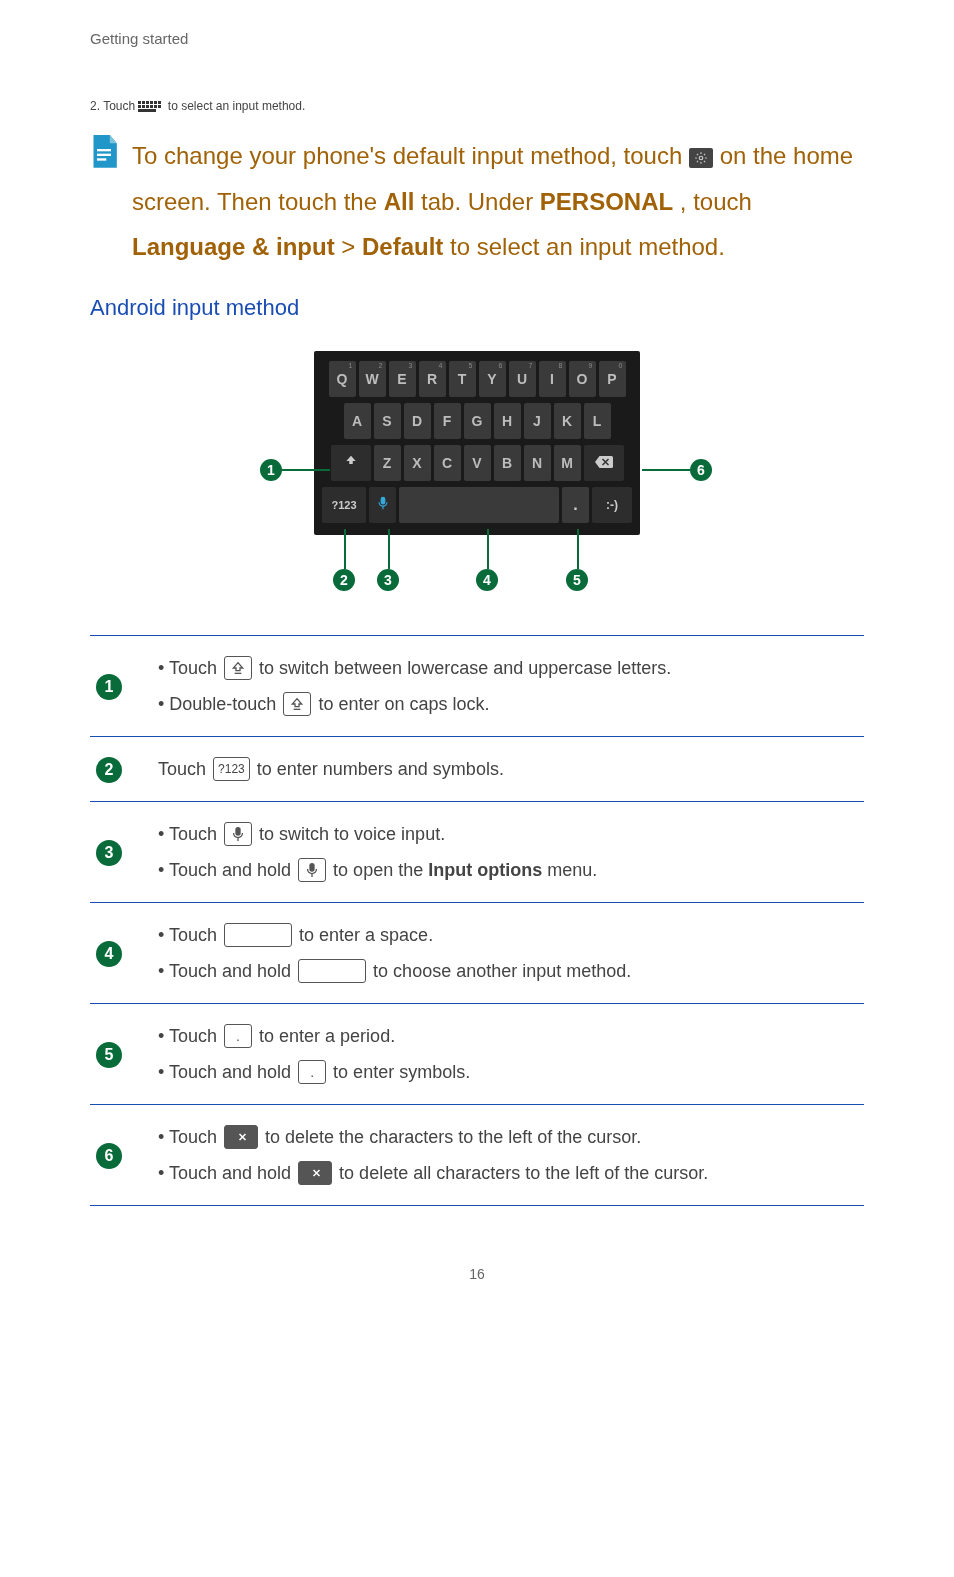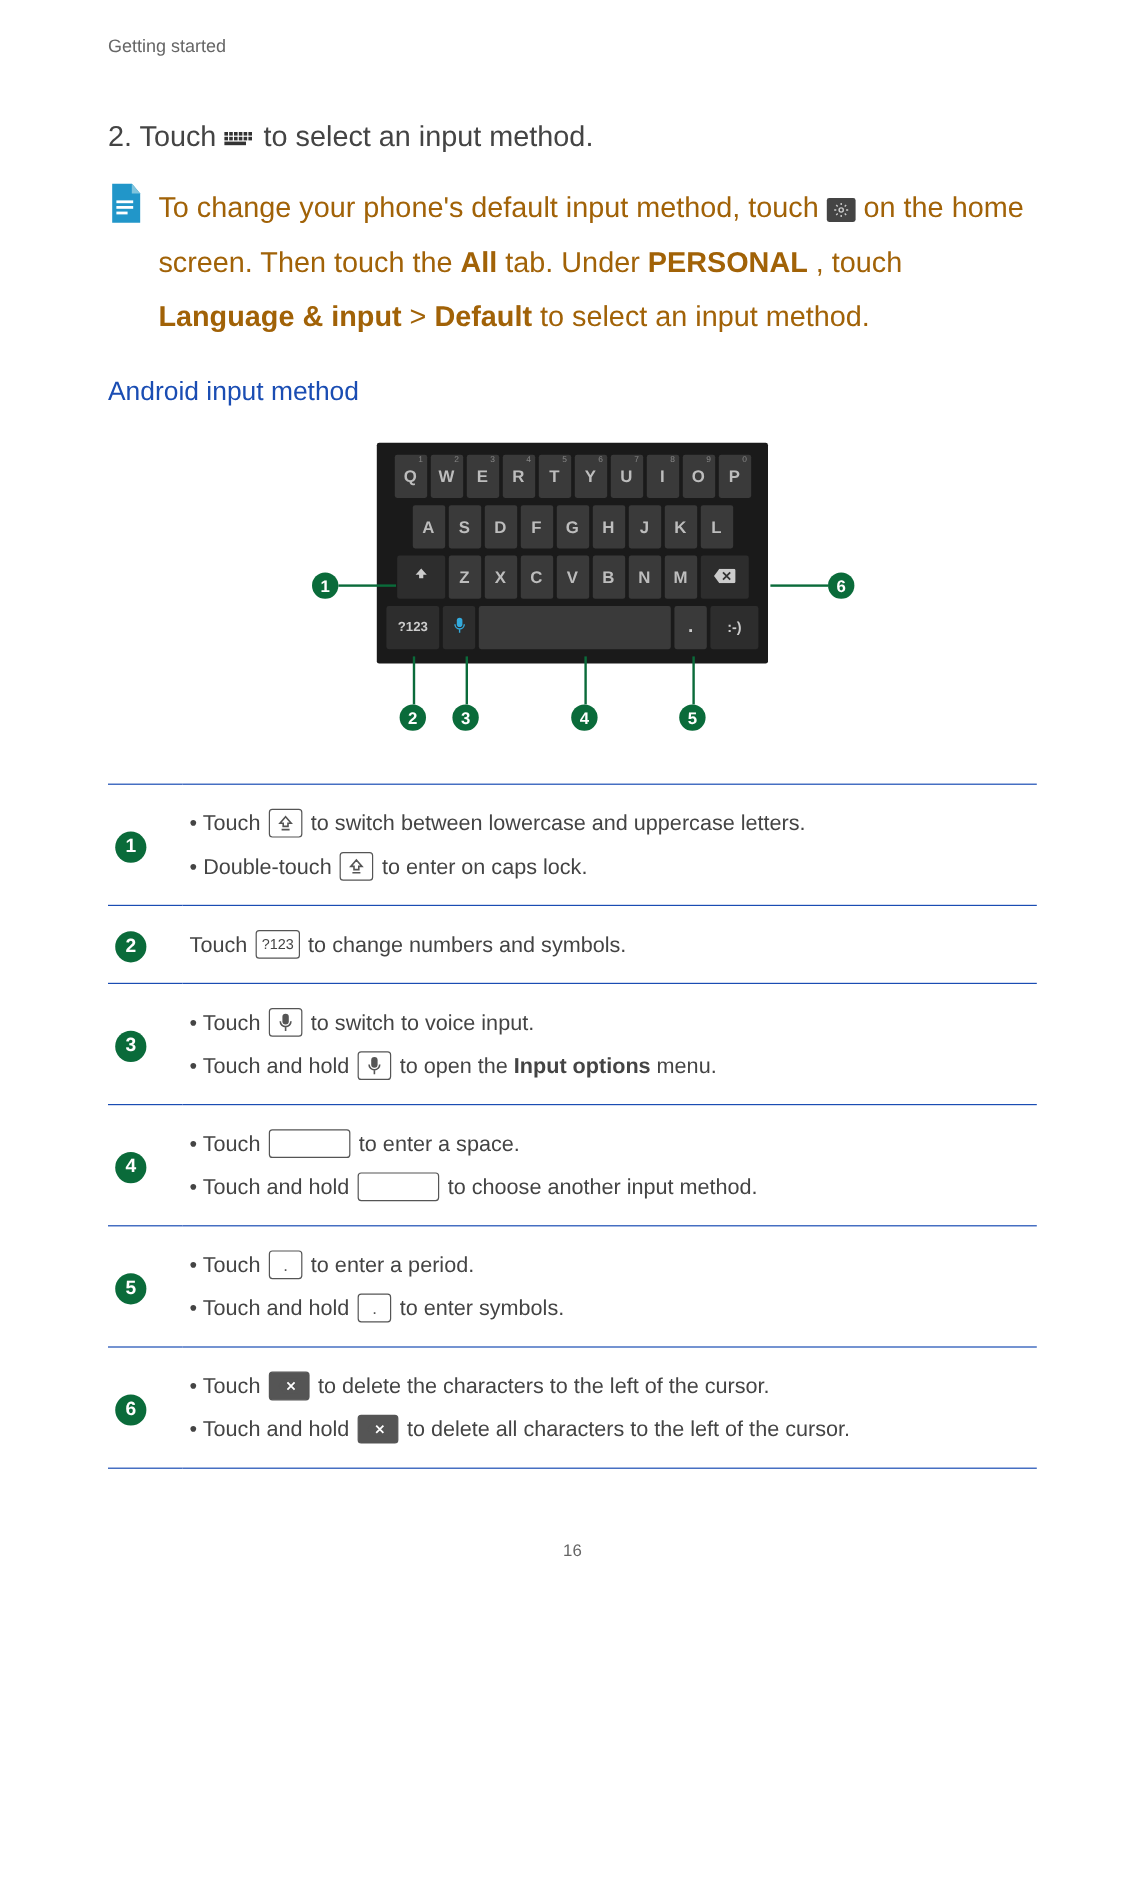--- a/index.html
+++ b/index.html
@@ -12,21 +12,21 @@
   }
   .page {
     padding: 30px 90px 40px 90px;
   }
   .header {
     font-size: 15px;
     color: #666;
     margin-bottom: 50px;
   }
   .step {
-    font-size: 24px;
+    font-size: 12px;
     color: #444;
     line-height: 1.5;
     margin-bottom: 18px;
   }
   .note-row {
     display: flex;
     align-items: flex-start;
     margin-bottom: 25px;
   }
   .doc-icon {
@@ -369,21 +369,21 @@
                 </svg>
               </span>
           <span> to enter on caps lock.</span></div>
       </td>
     </tr>
     <tr>
       <td class="num-cell"><span class="row-num">2</span></td>
       <td>
         <span>Touch </span>
         <span class="inline-icon" style="font-size:12px;padding:0 4px;">?123</span>
-        <span> to change numbers and symbols.</span>
+        <span> to enter numbers and symbols.</span>
       </td>
     </tr>
     <tr>
       <td class="num-cell"><span class="row-num">3</span></td>
       <td>
         <div class="bullet-dot"><span>Touch </span>
         <span class="inline-icon square">
                 <svg width="14" height="16" viewBox="0 0 14 18">
                   <rect x="4" y="1" width="6" height="10" rx="3" fill="#555"></rect>
                   <path d="M2 8a5 5 0 0 0 10 0M7 13v4" stroke="#555" stroke-width="1.5" fill="none"></path>

